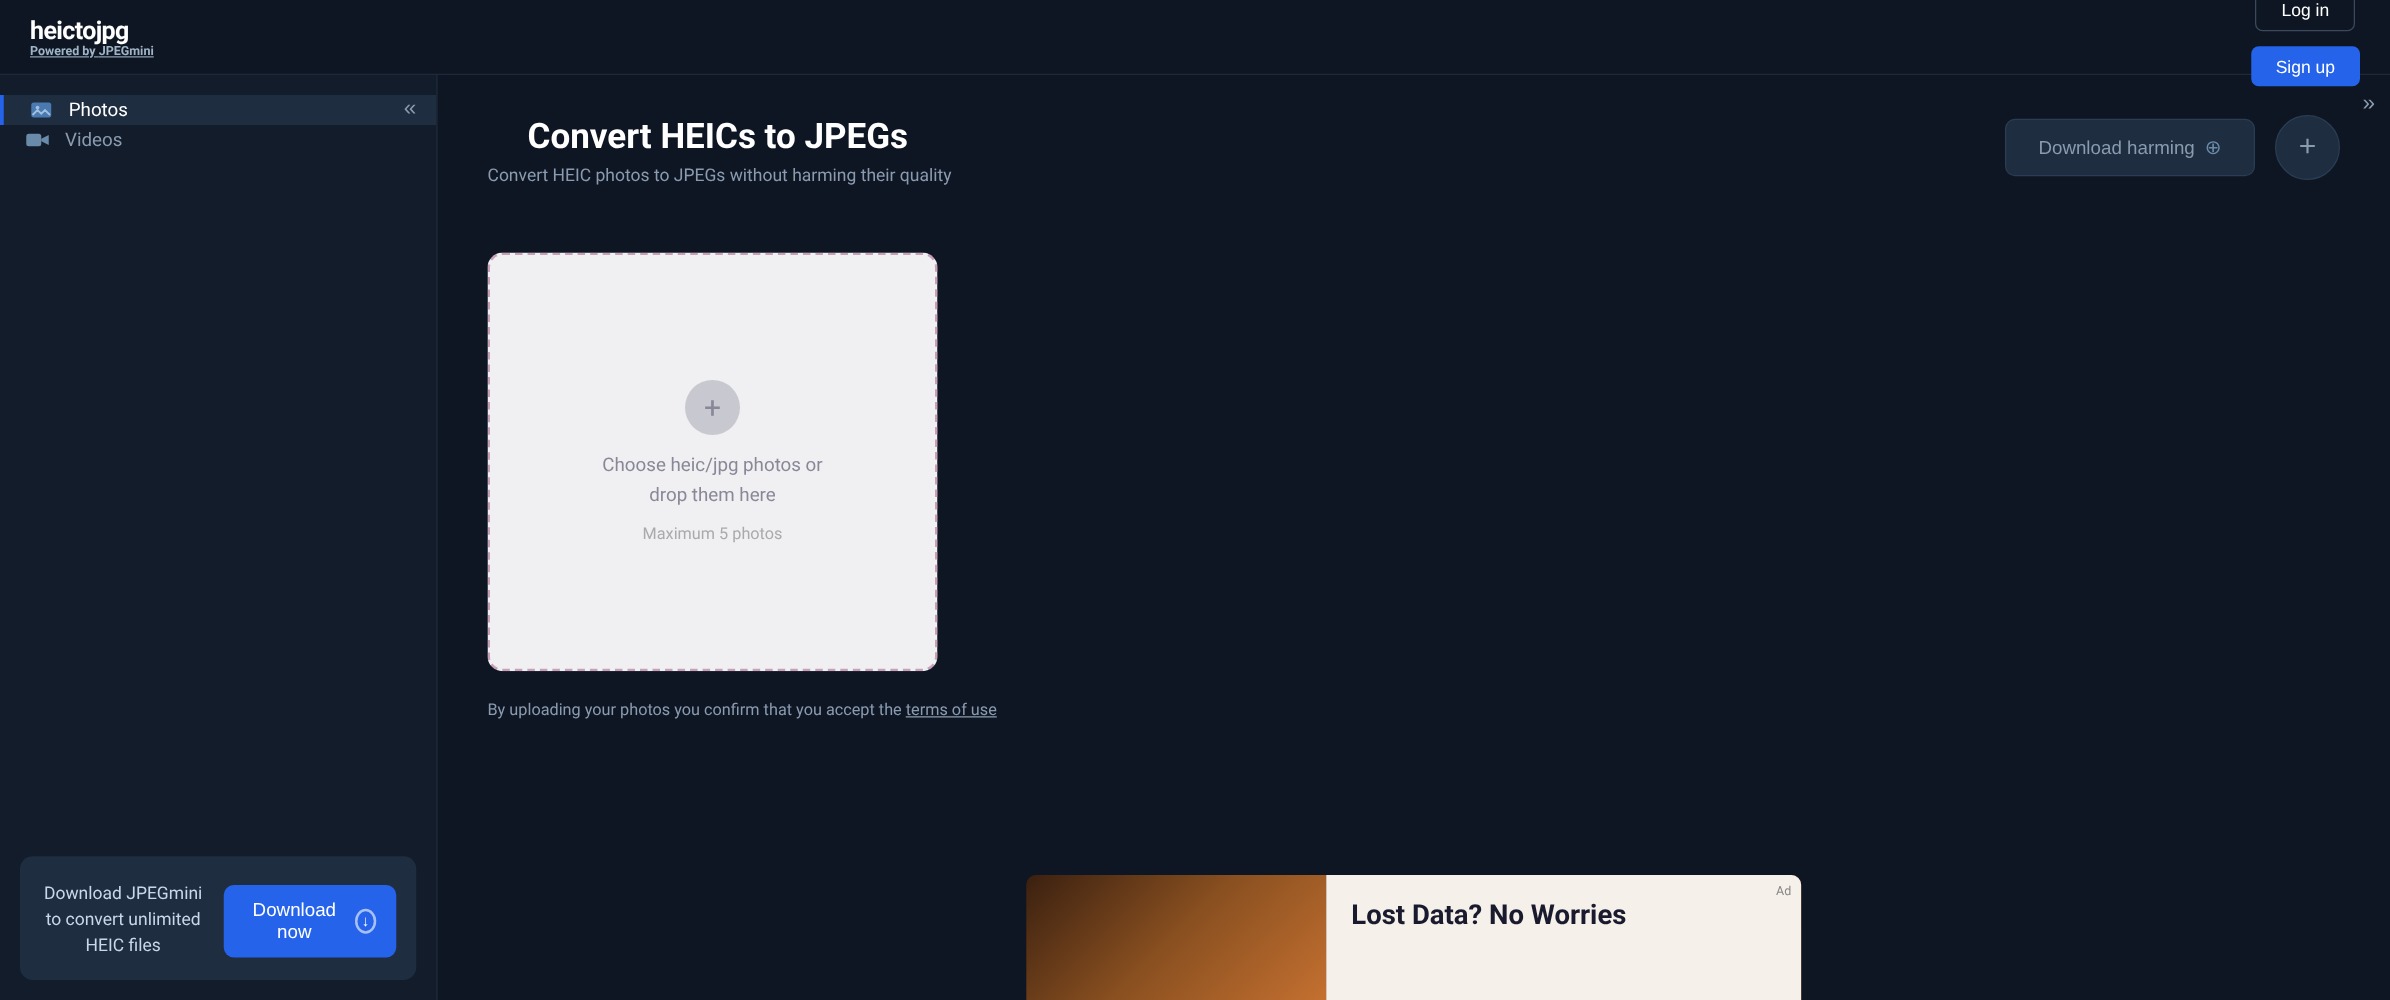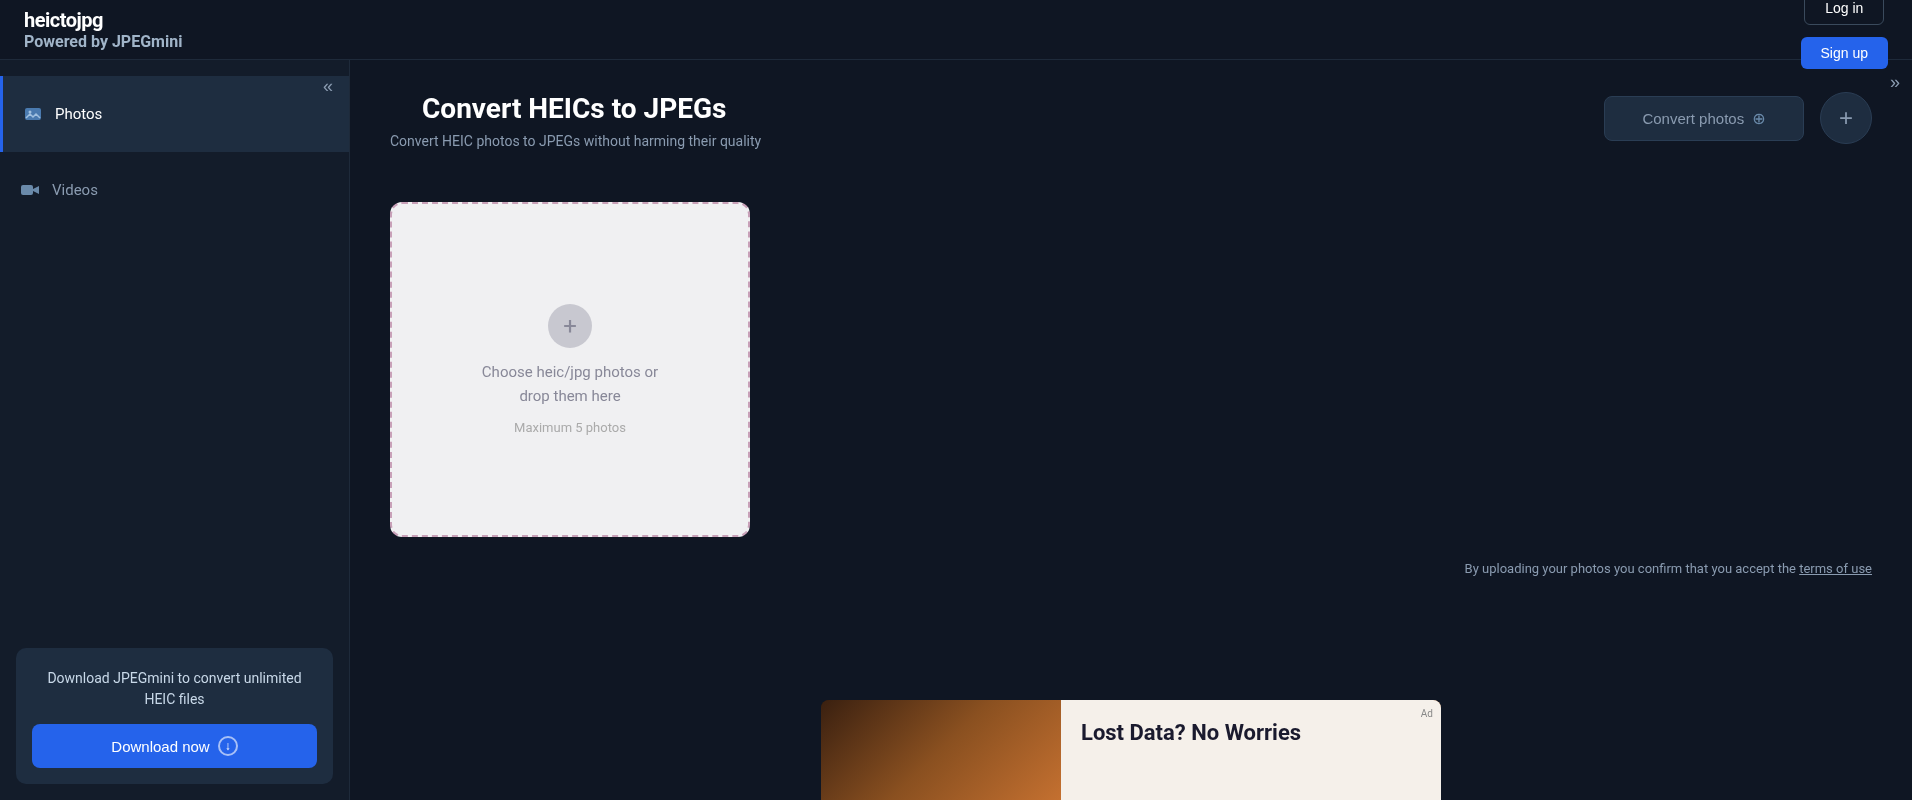--- a/index.html
+++ b/index.html
@@ -33,22 +33,23 @@
     }
 
     .logo-title {
       font-size: 20px;
       font-weight: 700;
       color: #ffffff;
       letter-spacing: -0.5px;
     }
 
     .logo-subtitle {
-      font-size: 16px;
-      color: #8a9bb0;
+      font-size: 10px;
+      color: #8a9bb0;
+      text-decoration: underline;
     }
 
     .logo-subtitle span {
       font-weight: 700;
       color: #a0b4c8;
     }
 
     .header-buttons {
       display: flex;
       gap: 12px;
@@ -108,21 +109,21 @@
 
     .sidebar-nav {
       margin-top: 16px;
       flex: 1;
     }
 
     .sidebar-item {
       display: flex;
       align-items: center;
       gap: 12px;
-      padding: 28px 20px;
+      padding: 2px 20px;
       cursor: pointer;
       color: #8a9bb0;
       font-size: 15px;
     }
 
     .sidebar-item.active {
       background-color: #1e2d40;
       color: #ffffff;
       border-left: 3px solid #2563eb;
     }
@@ -147,21 +148,20 @@
       height: 20px;
     }
 
     
     .sidebar-promo {
       margin: 16px;
       background-color: #1e2d40;
       border-radius: 10px;
       padding: 20px 16px 16px;
       display: flex;
-      flex-direction: column;
       align-items: center;
       gap: 14px;
     }
 
     .promo-text {
       font-size: 14px;
       color: #c8d8e8;
       text-align: center;
       line-height: 1.5;
     }
@@ -293,21 +293,21 @@
 
     .drop-zone-max {
       font-size: 13px;
       color: #aaaaaa;
     }
 
     .terms-text {
       margin-top: 24px;
       font-size: 13px;
       color: #8a9bb0;
-      text-align: right;
+      text-align: left;
     }
 
     .terms-text a {
       color: #8a9bb0;
       text-decoration: underline;
     }
 
     
     .ad-banner {
       position: absolute;
@@ -427,21 +427,21 @@
       <span>»</span>
     </button>
 
     <div class="content-header">
       <div>
         <h1 class="page-title">Convert HEICs to JPEGs</h1>
         <p class="page-subtitle">Convert HEIC photos to JPEGs without harming their quality</p>
       </div>
       <div class="header-actions">
         <button class="btn-download-photos">
-          <span>Convert photos</span>
+          <span>Download harming</span>
           <span style="font-size:16px; color:#6a8aaa;">⊕</span>
         </button>
         <button class="btn-add-circle">
           <span>+</span>
         </button>
       </div>
     </div>
 
     <div class="drop-zone">
       <div class="drop-zone-plus">

